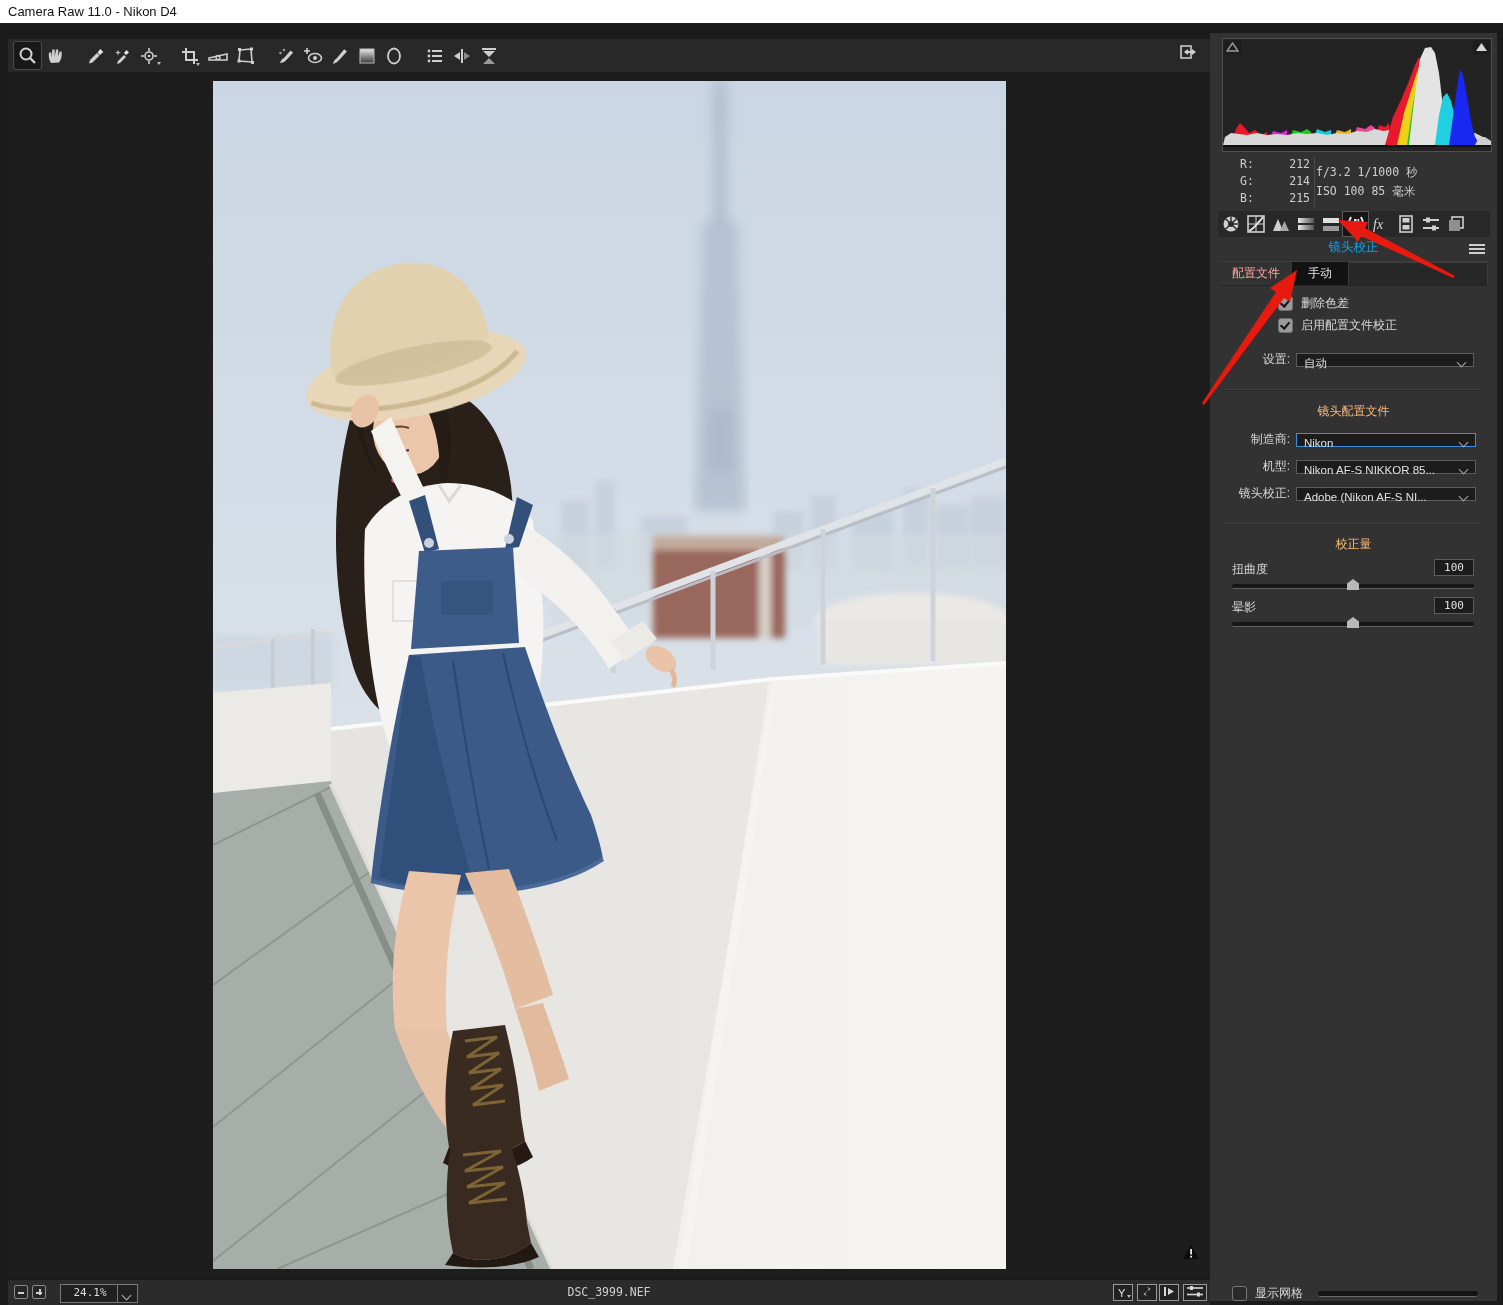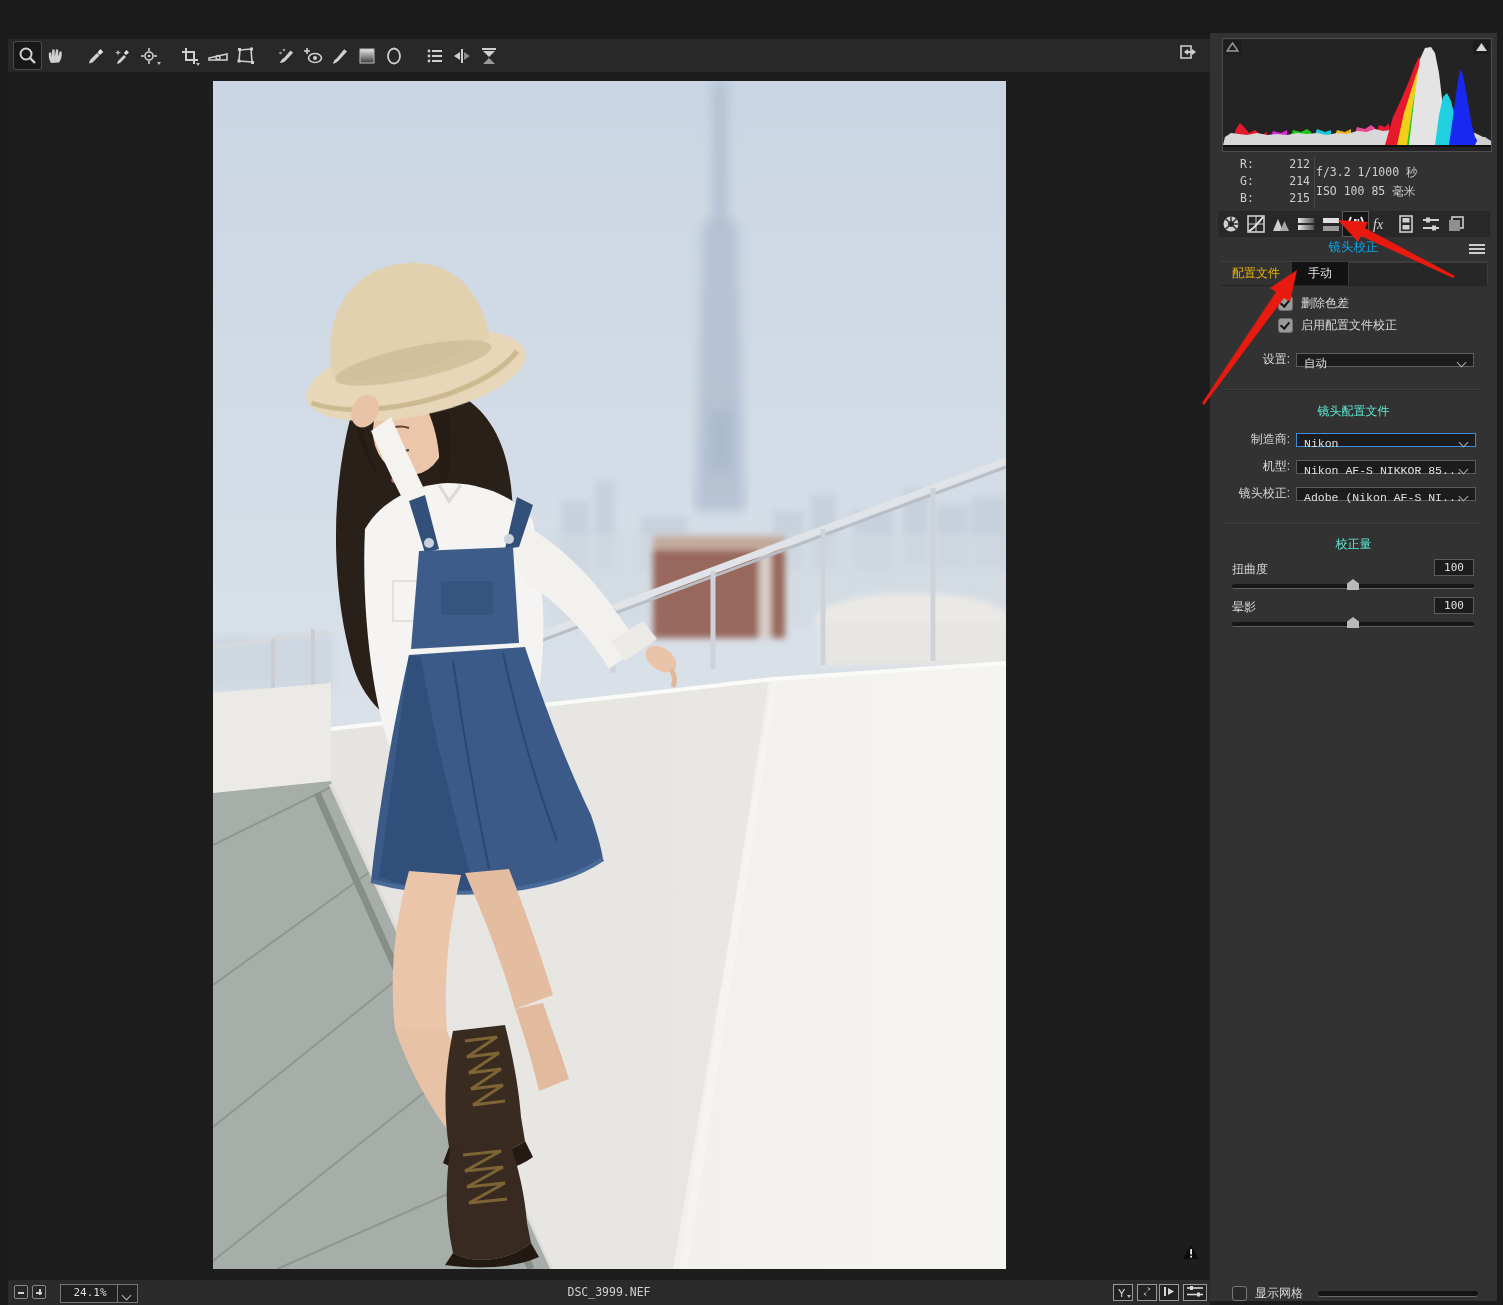--- a/index.html
+++ b/index.html
@@ -44,56 +44,59 @@
   .vdiv{position:absolute;left:92px;top:2px;width:1px;height:50px;background:#4a4a4a;}
   .exifline{position:absolute;left:94px;width:168px;text-align:left;}
   .tabicons{position:absolute;left:8px;top:178px;width:272px;height:26px;background:#282828;display:flex;align-items:center;}
   .ptab{width:25px;height:24px;display:flex;align-items:center;justify-content:center;}
   .ptab.sel{background:#161616;outline:1px solid #5a5a5a;}
   .ptitle{position:absolute;left:0;top:206px;width:287px;text-align:center;font-size:12.5px;color:#0ea5e9;}
   .burger{position:absolute;right:12px;top:209px;width:16px;}
   .burger div{height:2px;background:#cfcfcf;margin:2px 0;}
   .tabstrip{position:absolute;left:10px;top:228px;width:268px;height:23px;border-bottom:1px solid #252525;
             border-top:1px solid #3e3e3e;display:flex;align-items:stretch;}
-  .tabstrip .t1{padding:0 12px;line-height:22px;color:#eab308;}
+  .tabstrip .t1{padding:0 12px;line-height:22px;color:#fca5a5;}
   .tabstrip .t2{padding:0 16px;line-height:22px;background:#121212;color:#e2e2e2;}
   .tabstrip .fill{flex:1;background:#272727;border:1px solid #3d3d3d;border-bottom:none;}
   .ckrow{position:absolute;left:68px;display:flex;align-items:center;gap:8px;}
   .ckbox{width:13px;height:13px;border-radius:3px;background:#9a9a9a;border:1px solid #6f6f6f;position:relative;}
   .ckbox:after{content:"";position:absolute;left:3px;top:1px;width:4px;height:7px;border-right:2px solid #161616;
                border-bottom:2px solid #161616;transform:rotate(40deg);}
   .ckbox.off{background:#2a2a2a;border:1px solid #777;}
   .ckbox.off:after{display:none;}
   .selrow{position:absolute;display:flex;align-items:center;}
   .sellabel{width:72px;text-align:right;margin-right:6px;color:#d6d6d6;}
   .selbox{position:relative;height:14px;background:#1c1c1c;border:1px solid #5c5c5c;box-sizing:border-box;
-          font-family:Liberation Mono, monospace;font-size:11.5px;color:#e0e0e0;line-height:19px;padding-left:7px;}
+          font-family:Liberation Sans, sans-serif;font-size:11.5px;color:#e0e0e0;line-height:19px;padding-left:7px;}
   .selbox .chev{position:absolute;right:8px;top:5px;border-color:#a8a8a8;}
   .selbox.focus{border:1px solid #3e8ddd;}
   .hdiv{position:absolute;left:12px;width:258px;height:1px;background:#404040;border-bottom:1px solid #2a2a2a;}
-  .sectitle{position:absolute;left:0;width:287px;text-align:center;color:#5eead4;}
+  .sectitle{position:absolute;left:0;width:287px;text-align:center;color:#fdba74;}
   .sliderlabel{position:absolute;left:22px;color:#d6d6d6;}
   .valbox{position:absolute;left:224px;width:40px;height:17px;background:#1c1c1c;border:1px solid #5c5c5c;box-sizing:border-box;
           font-family:"DejaVu Sans Mono",monospace;font-size:11px;color:#e0e0e0;text-align:center;line-height:15px;}
   .track{position:absolute;left:22px;width:242px;height:4px;background:#161616;border-radius:2px;
          border-bottom:1px solid #5f5f5f;}
   .thumb{position:absolute;top:-5px;left:calc(50% - 6px);width:12px;height:11px;background:#b9b9b9;
          clip-path:polygon(50% 0,100% 42%,100% 100%,0 100%,0 42%);}
   .gridrow{position:absolute;left:22px;top:1252px;display:flex;align-items:center;gap:8px;}
   .groove{position:absolute;left:108px;top:1258px;width:160px;height:5px;background:#141414;border-radius:3px;
           border-bottom:1px solid #6a6a6a;}
   .warn{position:absolute;left:1174px;top:1172px;}
   .arrows{position:absolute;left:0;top:0;width:1503px;height:1305px;pointer-events:none;z-index:50;}
   .fsbtn{position:absolute;right:12px;top:3px;}
 </style>
 </head>
 <body>
 
 <div class="app">
 
+  <div class="titlebar">
+    <span>Camera Raw 11.0 -  Nikon D4</span>
+  </div>
 
   <div class="toolbar">
     <div class="tbtn sel" style="margin-left:6px">
       <span>
           <svg width="20" height="20">
             <circle cx="8" cy="8" r="5.5" fill="none" stroke="#d2d2d2" stroke-width="2"></circle>
             <line x1="12" y1="12" x2="17" y2="17" stroke="#d2d2d2" stroke-width="2.4"></line>
           </svg>
         </span>
     </div>

